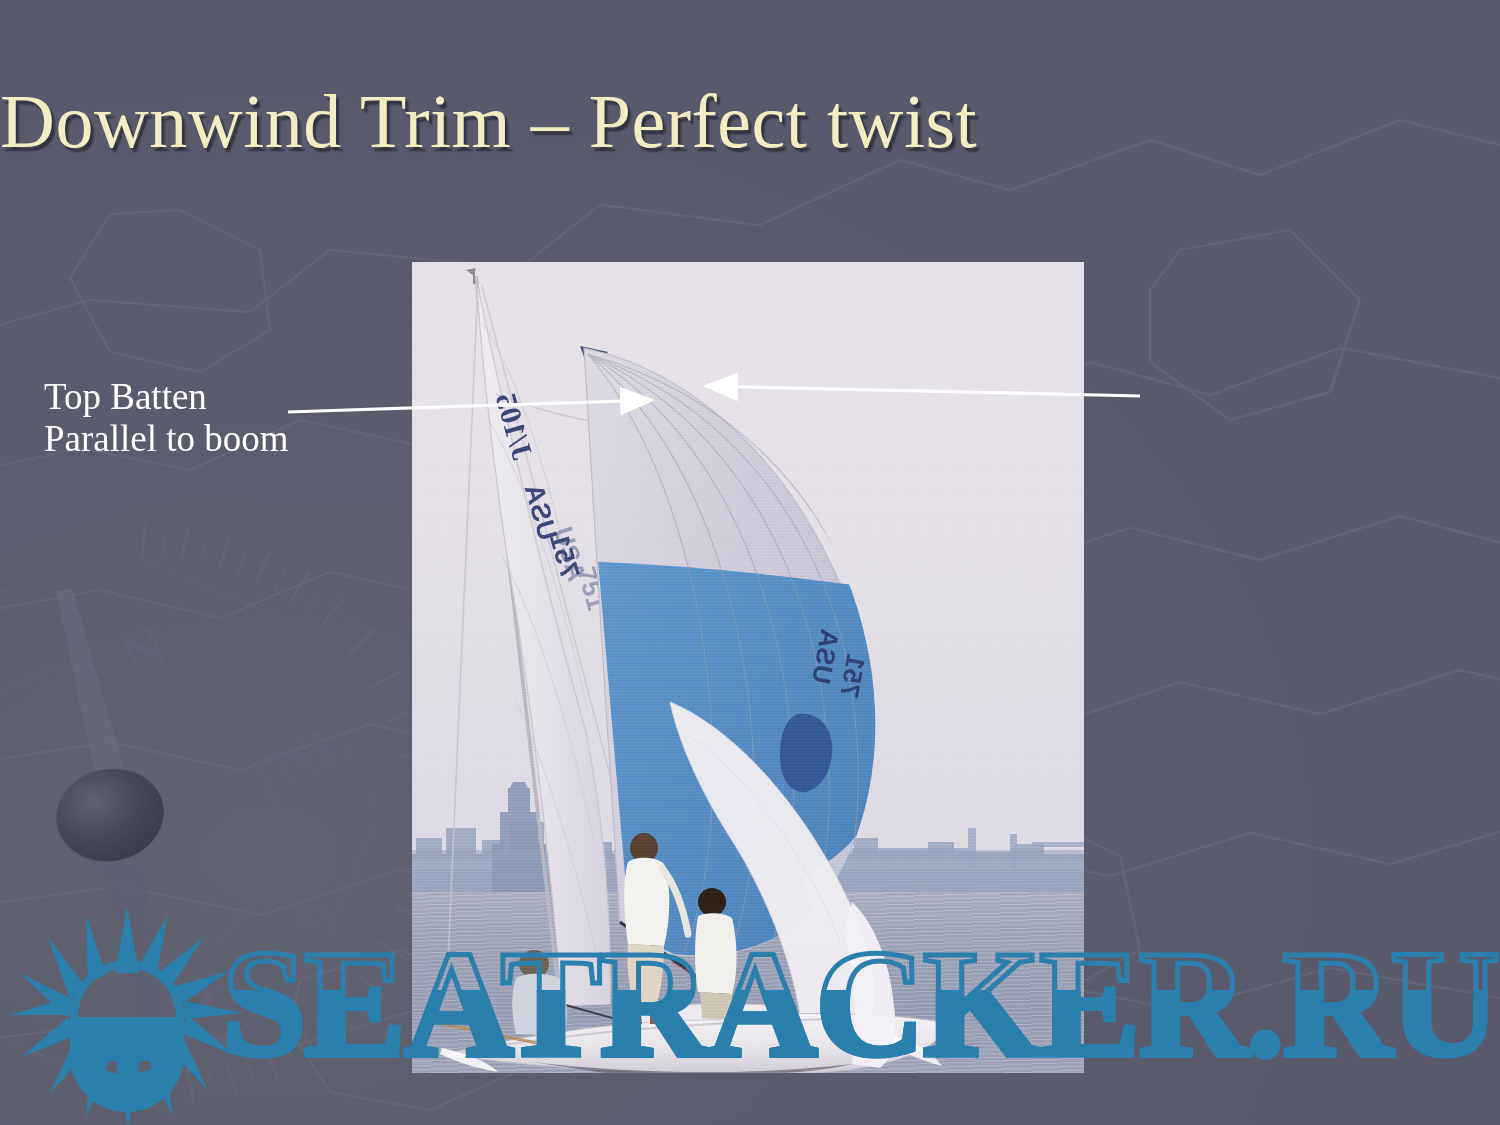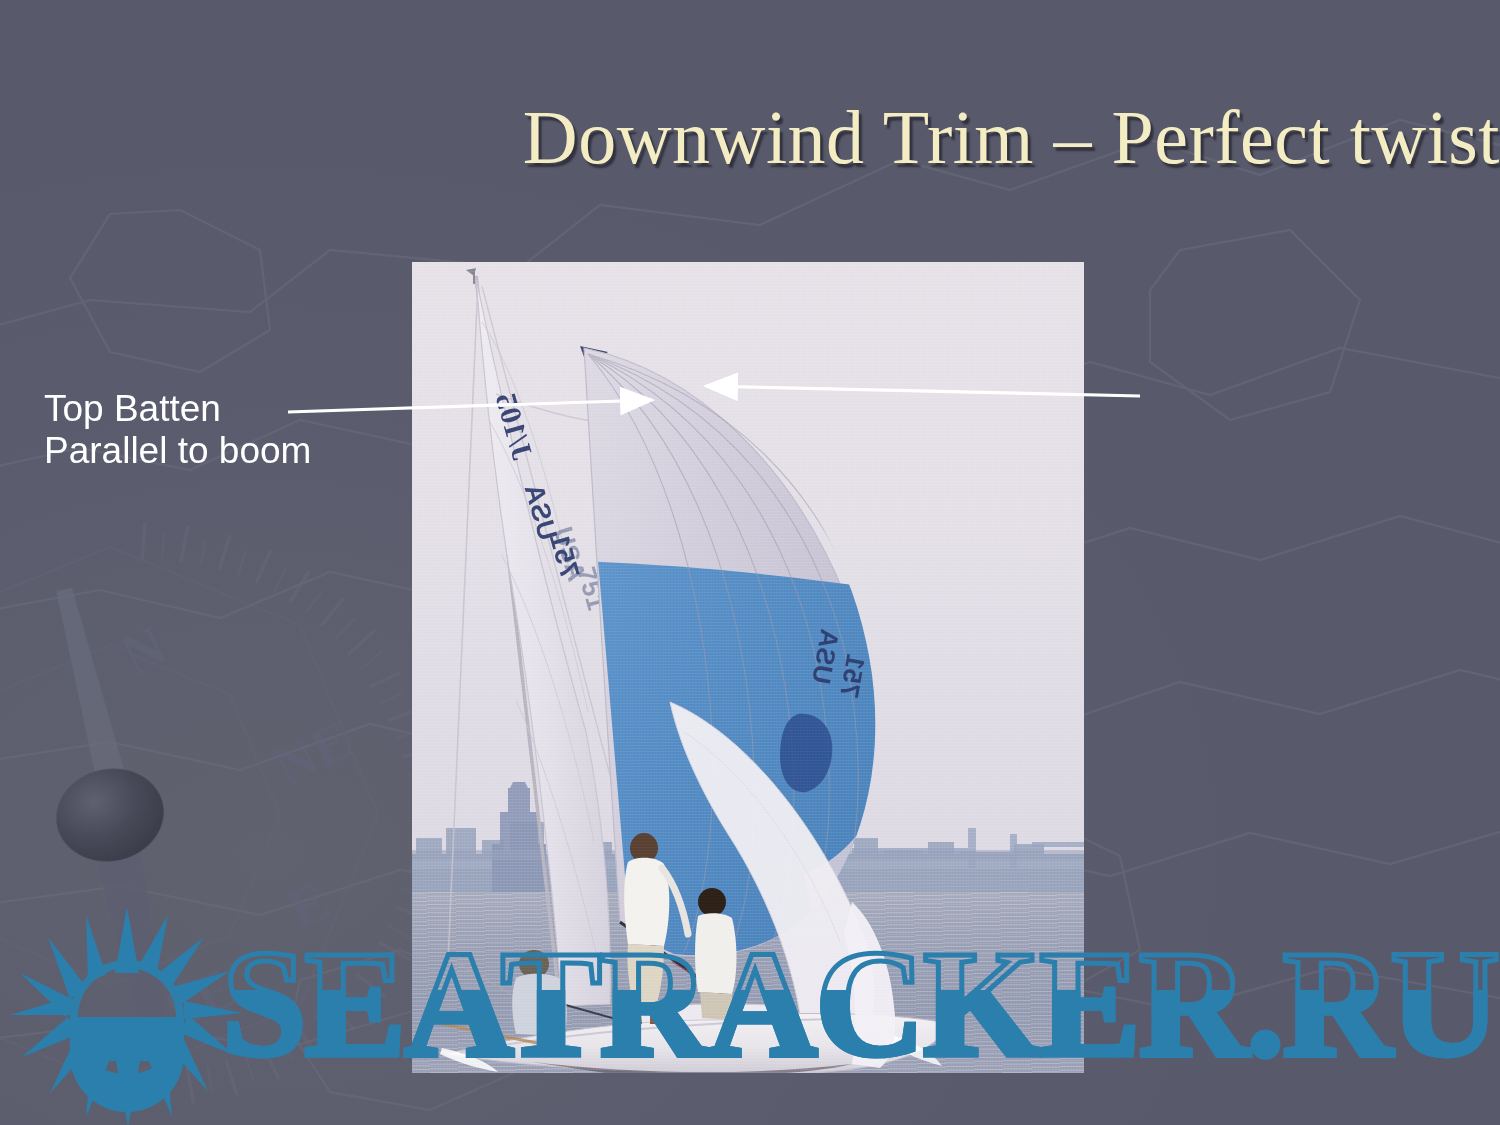--- a/index.html
+++ b/index.html
@@ -16,29 +16,28 @@
     background:
       radial-gradient(ellipse 1100px 800px at 18% 76%, #60626f 0%, #5a5c6e 60%, #585a6b 100%);
   }
 
   
   .bg-layer{position:absolute;inset:0;pointer-events:none;}
 
   
   #title{
     position:absolute;left:0;top:82px;width:1500px;
-    text-align:right;
+    text-align:left;
     font-family:"Liberation Serif", serif;
     font-size:76px;
     line-height:1.05;
     letter-spacing:0.5px;
     color:#f4edc3;
     text-shadow:3px 4px 2px rgba(24,24,32,.60);
     white-space:nowrap;
-    margin-top:16px;
   }
 
   
   #photo{
     position:absolute;left:412px;top:262px;width:672px;height:811px;
     overflow:hidden;
     background:#e2dfe6;
     box-shadow:0 0 0 0 rgba(0,0,0,0);
   }
   .ph{position:absolute;}
@@ -63,21 +62,21 @@
 
   
   .anno{
     position:absolute;
     color:#ffffff;
     font-size:37px;
     line-height:1.13;
     white-space:pre-line;
     font-family:"Liberation Sans", sans-serif;
   }
-  #anno-left{left:44px;top:388px;}
+  #anno-left{left:44px;top:376px;font-family:Liberation Serif, serif;}
   #anno-right{left:1129px;top:376px;}
 
   
   #wm-text{
     position:absolute;left:222px;top:928px;
     font-family:"Liberation Serif", serif;
     font-weight:bold;
     font-size:152px;
     letter-spacing:-2px;
     line-height:1;

